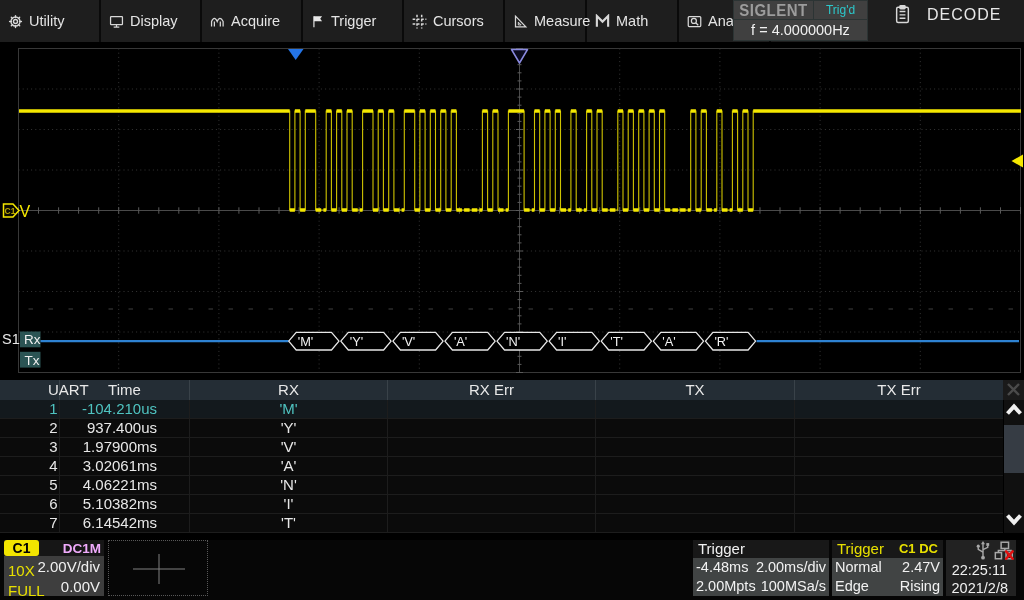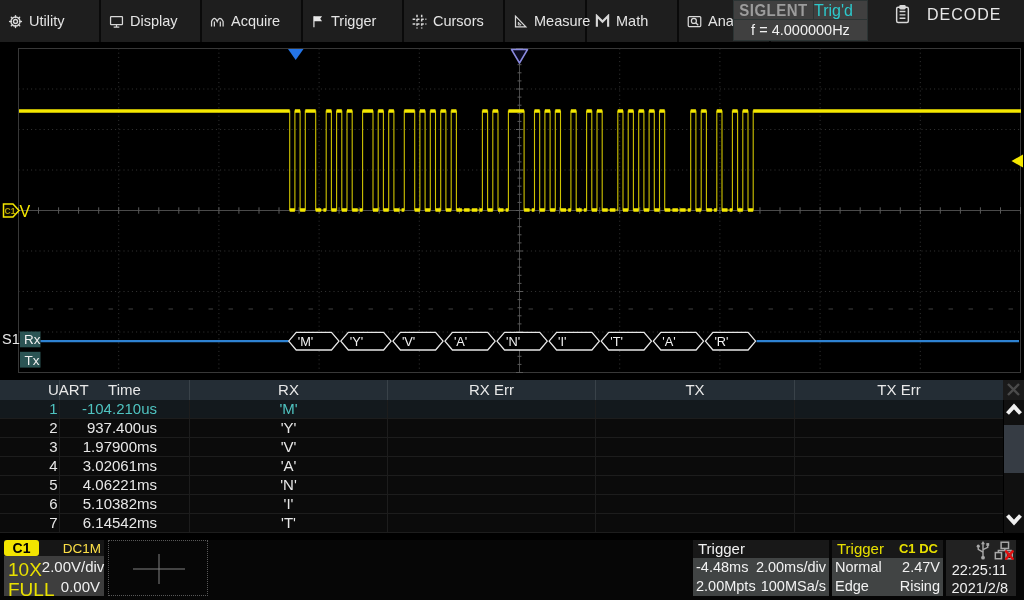--- a/index.html
+++ b/index.html
@@ -7,21 +7,21 @@
 #screen { position:absolute; left:0; top:0; width:1024px; height:600px; background:#000; }
 
 #topbar { position:absolute; left:0; top:0; width:1024px; height:42px; background:#1e1e1e; display:flex; }
 .mi { height:42px; display:flex; align-items:center; padding-left:8px; border-right:2px solid #0a0a0a; color:#e4e4e4; font-size:14.5px; flex:none; }
 
 .w1{width:101px}.w2{width:82px}.w3{width:92px}
 .mi svg { margin-right:6px; flex:none; }
 #sigpanel { position:absolute; left:733px; top:0px; width:135px; height:41px; background:#404040; border:1px solid #2c3434; }
 #sigrow1 { height:19px; border-bottom:1px solid #2c3434; display:flex; align-items:center; }
 #siglogo { width:79px; text-align:center; color:#9c9c9c; font-weight:bold; font-size:15px; letter-spacing:0.5px; transform:scaleY(1.08); }
-#trigd { flex:1; text-align:left; color:#2cc8cb; font-size:16px; border-left:1px solid #2c3434; height:100%; line-height:19px; }
+#trigd { flex:1; text-align:center; color:#2cc8cb; font-size:12px; border-left:1px solid #2c3434; height:100%; line-height:19px; }
 #freq { height:20px; text-align:center; color:#f0f0f0; font-size:14.5px; line-height:20px; }
 #decodebtn { position:absolute; left:877px; top:0; width:147px; height:29px; display:flex; align-items:center; color:#e8e8e8; font-size:16px; letter-spacing:1px; }
 #decodebtn svg { margin-left:18px; margin-right:17px; }
 
 #dtable { position:absolute; left:0px; top:380px; width:1003px; height:153px; font-size:15px; color:#e8e8e8; }
 .thead { display:flex; height:19.5px; background:#242d35; align-items:center; }
 .thead div { text-align:center; height:100%; line-height:19px; border-right:1px solid #394249; }
 .trow { display:flex; height:19.07px; background:#0b0b0b; border-bottom:1px solid #1d1d1d; align-items:center; }
 .trow div { text-align:center; height:100%; line-height:18.5px; border-right:1px solid #1d1d1d; }
 .c1 { width:60px; flex:none;padding-left:48px; }
@@ -32,23 +32,23 @@
 .c6 { width:208px; flex:none; border-right:none !important; }
 .sel { background:#13191d; color:#4fc3c0; }
 #closex { position:absolute; left:1003px; top:380px; width:21px; height:19.5px; background:#1a1a1a; }
 #scroll { position:absolute; left:1004px; top:400px; width:20px; height:133px; background:#101010; }
 #sthumb { position:absolute; left:1004px; top:425px; width:20px; height:48px; background:#363c44; }
 
 #bottombar { position:absolute; left:0; top:540px; width:1024px; height:60px; background:#060606; }
 #c1panel { position:absolute; left:4px; top:0px; width:100px; height:56px; background:#3e3e3e; font-size:15px; }
 #c1row1 { height:16px; background:#161616; position:relative; }
 #c1badge { position:absolute; left:0px; top:0px; width:35px; height:16px; background:#f2e400; color:#000; font-weight:bold; text-align:center; line-height:16px; border-radius:3px; font-size:14px; }
-#dc1m { position:absolute; right:3px; top:0; color:#fde047; font-size:13.5px; font-weight:normal; line-height:17px;padding-left:26px; }
+#dc1m { position:absolute; right:3px; top:0; color:#f0abfc; font-size:13.5px; font-weight:bold; line-height:17px;padding-left:26px; }
 .c1r { height:20px; display:flex; justify-content:space-between; padding:0 4px; color:#f0f0f0; align-items:center; }
-.ylab { color:#e8e000; font-size:19px;margin-top:8px; }
+.ylab { color:#e8e000; font-size:15px;margin-top:8px; }
 #ch2slot { position:absolute; left:108px; top:0px; width:100px; height:56px; border:1px dotted #585858; }
 #ch2slot svg { position:absolute; left:0; top:0; }
 #tbpanel { position:absolute; left:693px; top:0px; width:136px; height:56px; font-size:15px; }
 #trpanel { position:absolute; left:832px; top:0px; width:111px; height:56px; font-size:15px; }
 .plabel { height:18px; background:#181818; color:#f0f0f0; padding:0 5px; line-height:18px; position:relative; }
 .prow { height:19px; background:#414444; color:#f2f2f2; display:flex; justify-content:space-between; padding:0 3px; line-height:19px; font-size:14.5px; }
 #clockpanel { position:absolute; left:946px; top:0px; width:70px; height:56px; background:#222222; color:#f0f0f0; font-size:14.5px; }
 #icons { position:absolute; right:2px; top:1px; display:flex; gap:3px; }
 #clk1 { position:absolute; right:9px; top:22px; }
 #clk2 { position:absolute; right:8px; top:40px; }

